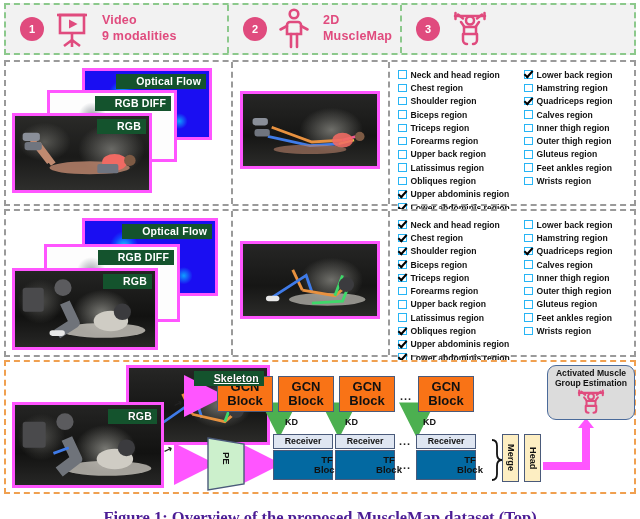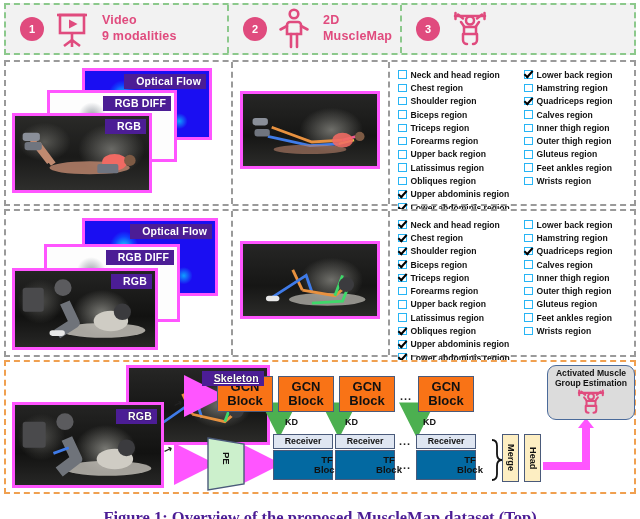--- a/index.html
+++ b/index.html
@@ -49,23 +49,23 @@
   }
 
   
   .card {
     position:absolute;
     border:3px solid #ff55ff;
     overflow:hidden;
   }
   .tag {
     position:absolute;
-    background:#4c1d95; color:#ffffff;
+    background:#14532d; color:#ffffff;
     font-weight:bold; font-size:10.5px;
-    padding:1px 5px 2px 12px;
+    padding:1px 5px 2px 20px;
     letter-spacing:.2px;
     white-space:nowrap;
     z-index:9;
   }
   .tag.shadow { text-shadow:0 0 1px #000; }
 
   
   .ph-gym {
     width:100%; height:100%;
     background:

